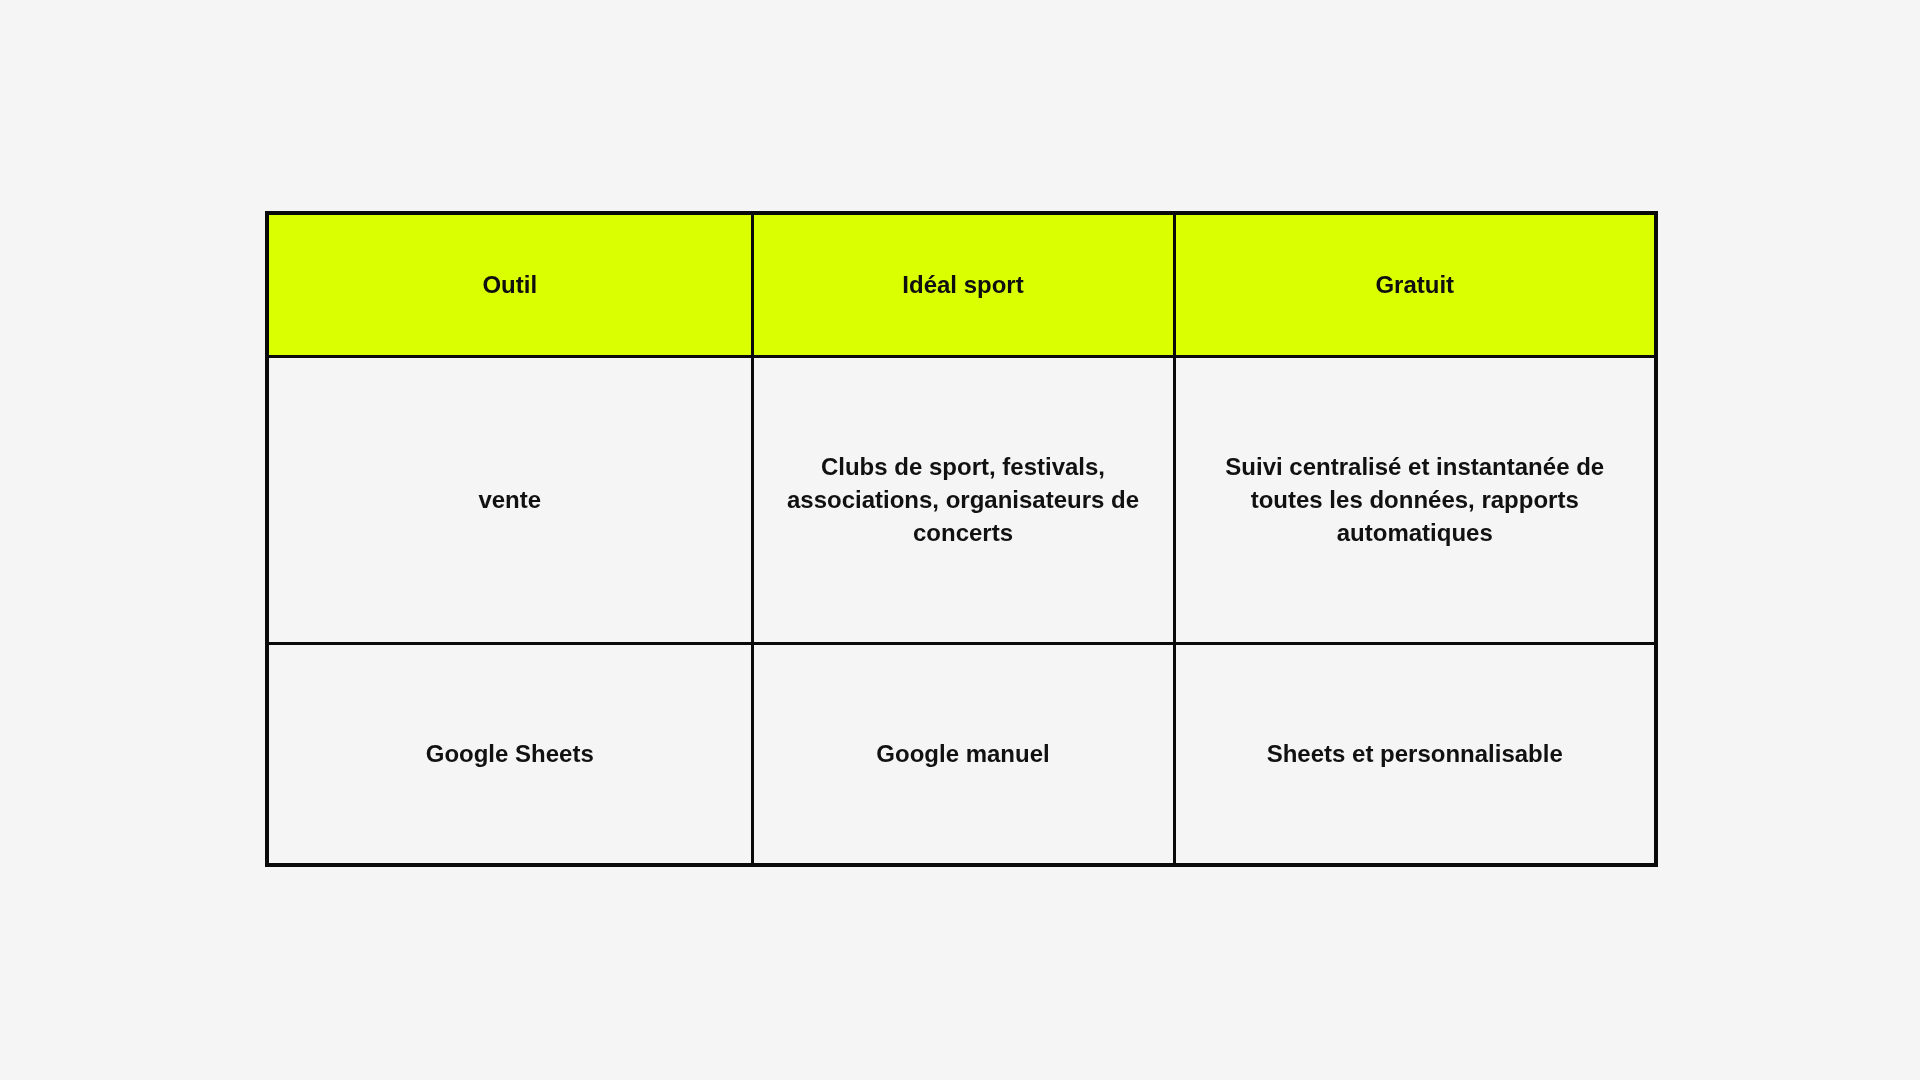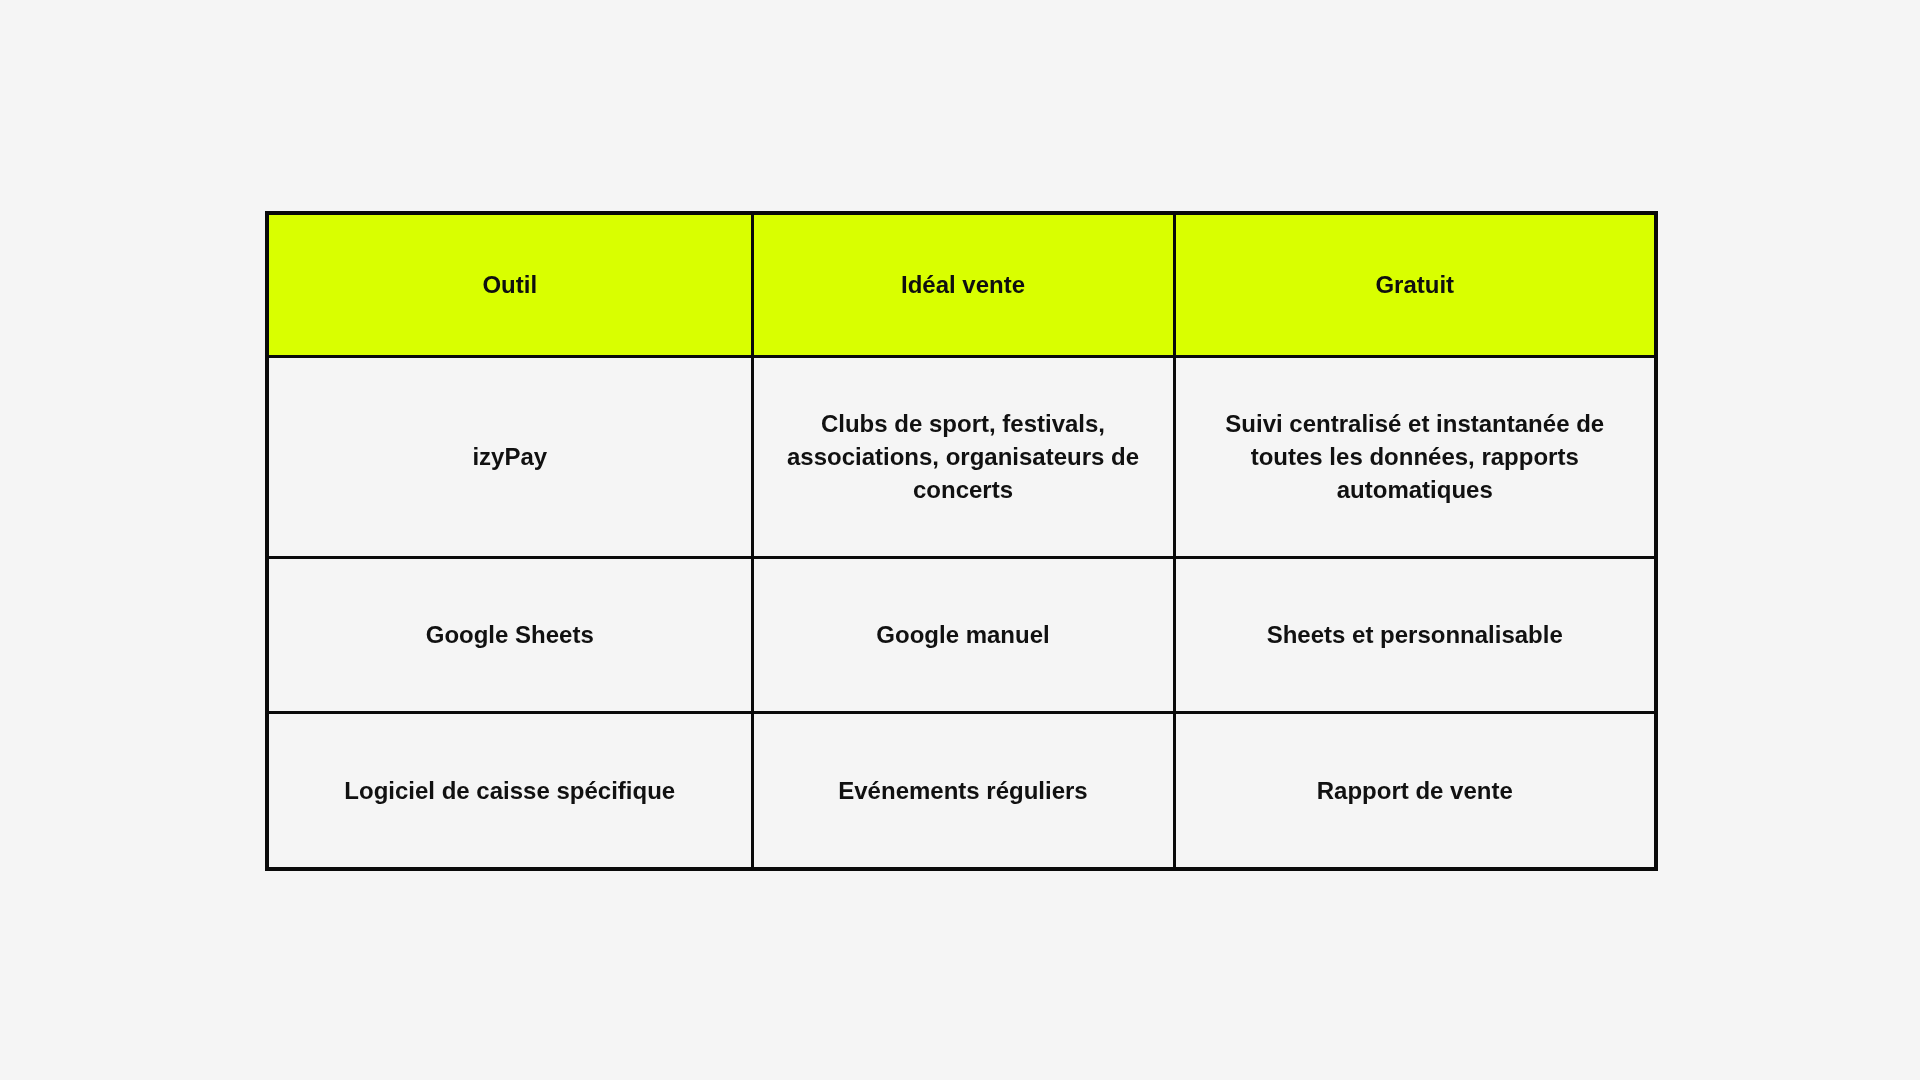--- a/index.html
+++ b/index.html
@@ -64,35 +64,30 @@
 <div class="table-wrap">
   <table class="compare">
     <colgroup>
       <col class="c1">
       <col class="c2">
       <col class="c3">
     </colgroup>
     <thead>
       <tr>
         <th>Outil</th>
-        <th>Idéal vente</th>
+        <th>Idéal sport</th>
         <th>Gratuit</th>
       </tr>
     </thead>
     <tbody>
       <tr class="r1">
-        <td>izyPay</td>
+        <td>vente</td>
         <td>Clubs de sport, festivals, associations, organisateurs de concerts</td>
         <td>Suivi centralisé et instantanée de toutes les données, rapports automatiques</td>
       </tr>
       <tr class="r2">
         <td>Google Sheets</td>
         <td>Google manuel</td>
         <td>Sheets et personnalisable</td>
       </tr>
-      <tr class="r3">
-        <td>Logiciel de caisse spécifique</td>
-        <td>Evénements réguliers</td>
-        <td>Rapport de vente</td>
-      </tr>
     </tbody>
   </table>
 </div>
 
 </body></html>

